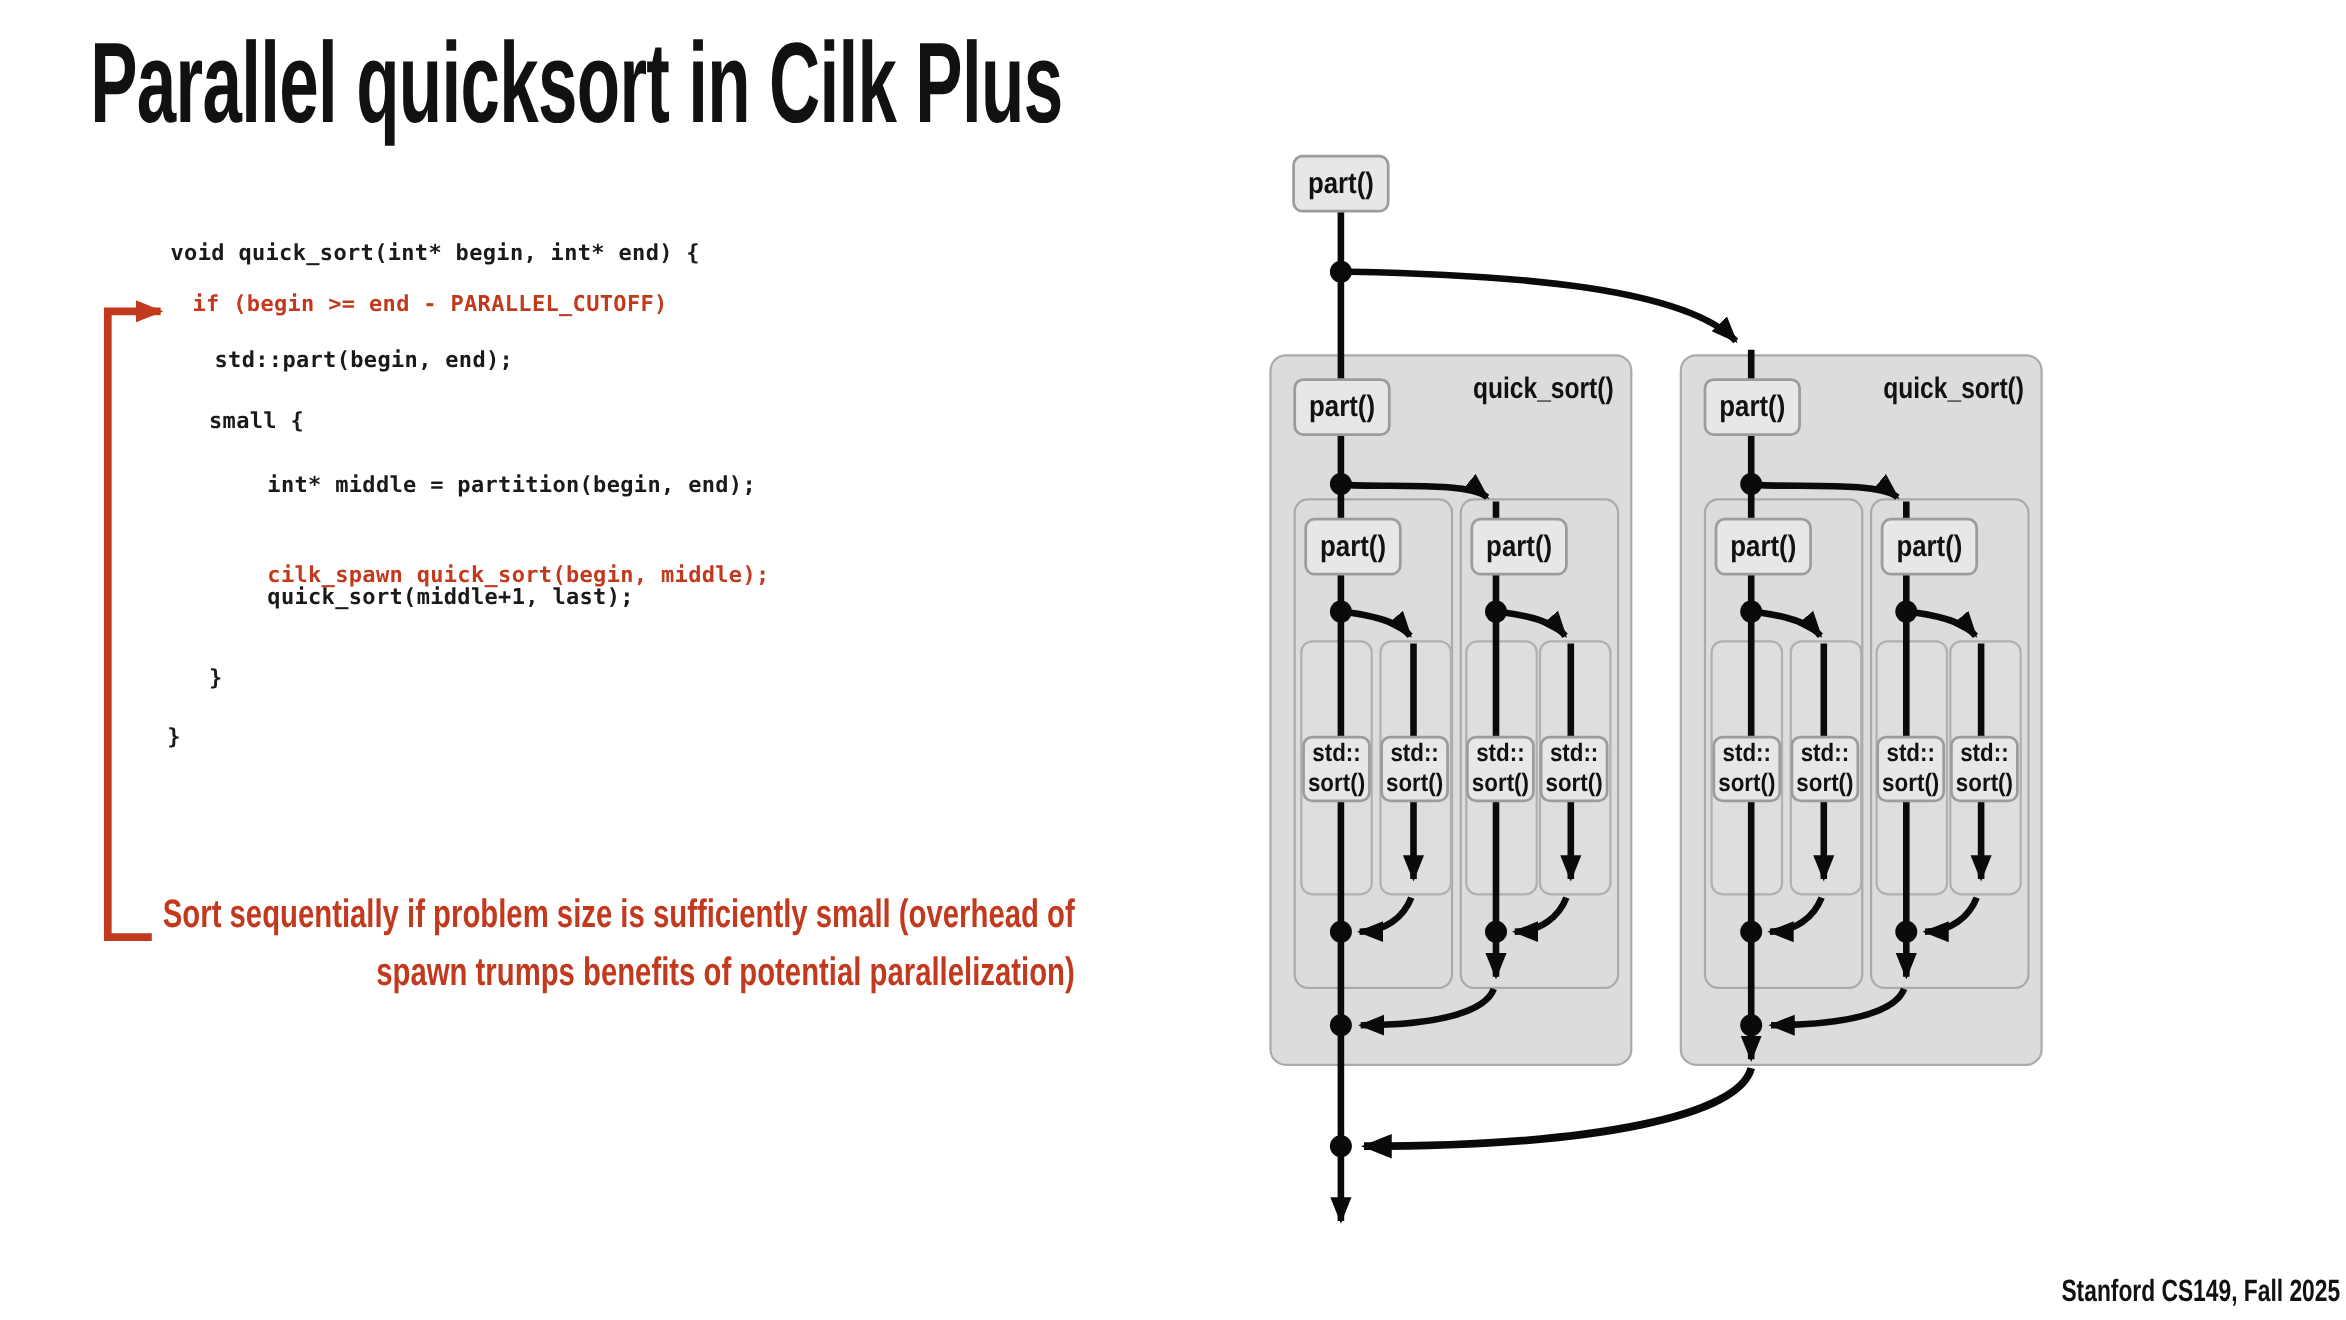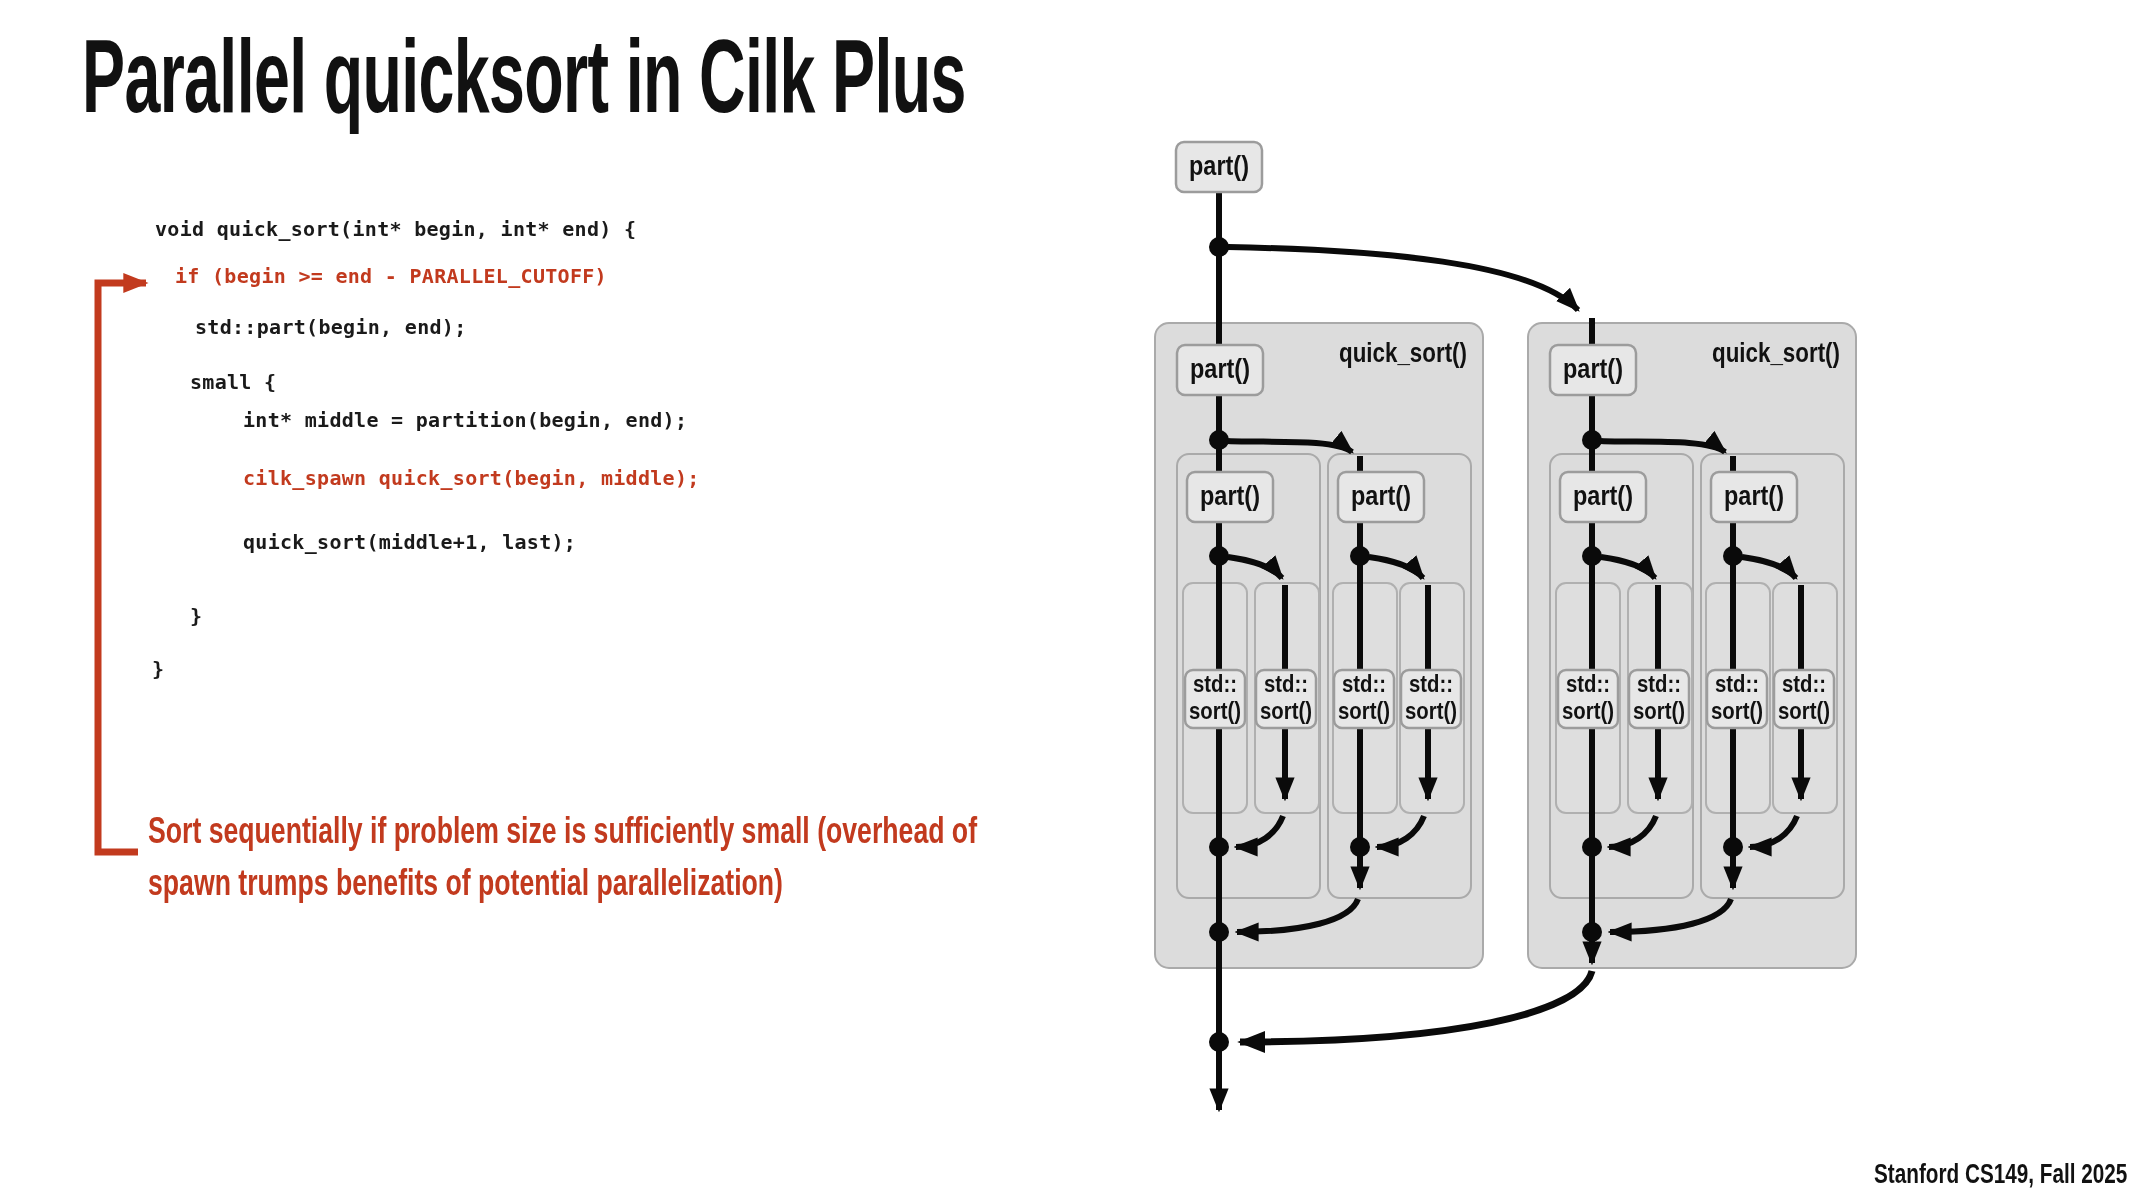--- a/index.html
+++ b/index.html
@@ -1,18 +1,18 @@
 <!DOCTYPE html>
 <html style="--red: #c23a1e;"><head>
 <meta charset="utf-8">
 <style>
   html,body { margin:0; padding:0; background:#ffffff; }
   .slide {
     position:relative; width:2133px; height:1200px; background:#ffffff;
-    overflow:hidden; font-family:"Liberation Sans", sans-serif;
+    overflow:hidden; font-family:"Liberation Sans", sans-serif;text-align:right;
   }
   .title {
     position:absolute; left:82px; top:16px; line-height:120px; font-size:104px;
     font-weight:bold; color:#111111; letter-spacing:-1px; white-space:nowrap;
     transform:scaleX(0.62); transform-origin:left top;
   }
   .code-layer { position:absolute; left:0; top:0; }
   .code-line {
     position:absolute; font-family:"DejaVu Sans Mono", monospace; font-weight:bold;
     font-size:20px; line-height:40px; letter-spacing:0.3px; color:#1a1a1a; white-space:pre;
@@ -41,22 +41,22 @@
 
 <div class="slide">
 
   <div class="title">Parallel quicksort in Cilk Plus</div>
 
   <div class="code-layer">
       <div class="code-line" style="left: 155px; top: 209px;">void quick_sort(int* begin, int* end) {</div>
       <div class="code-line red" style="left: 175px; top: 256px;">if (begin &gt;= end - PARALLEL_CUTOFF)</div>
       <div class="code-line" style="left: 195px; top: 307px;">std::part(begin, end);</div>
       <div class="code-line" style="left: 190px; top: 362px;">small {</div>
-      <div class="code-line" style="left: 243px; top: 400px;">int* middle = partition(begin, end);</div>
-      <div class="code-line red" style="left: 243px; top: 458px;">cilk_spawn quick_sort(begin, middle);</div>
+      <div class="code-line" style="left: 243px; top: 420px;">int* middle = partition(begin, end);</div>
+      <div class="code-line red" style="left: 243px; top: 502px;">cilk_spawn quick_sort(begin, middle);</div>
       <div class="code-line" style="left: 243px; top: 522px;">quick_sort(middle+1, last);</div>
       <div class="code-line" style="left: 190px; top: 596px;">}</div>
       <div class="code-line" style="left: 152px; top: 649px;">}</div>
     </div>
 
   <svg class="diagram" width="2133" height="1200" viewBox="0 0 2133 1200">
     <defs>
       <marker id="arrow-black" viewBox="0 0 10 8" refX="9" refY="4" markerWidth="4" markerHeight="3.4" orient="auto" markerUnits="strokeWidth">
         <path d="M0,0 L10,4 L0,8 Z" class="marker-black"></path>
       </marker>

